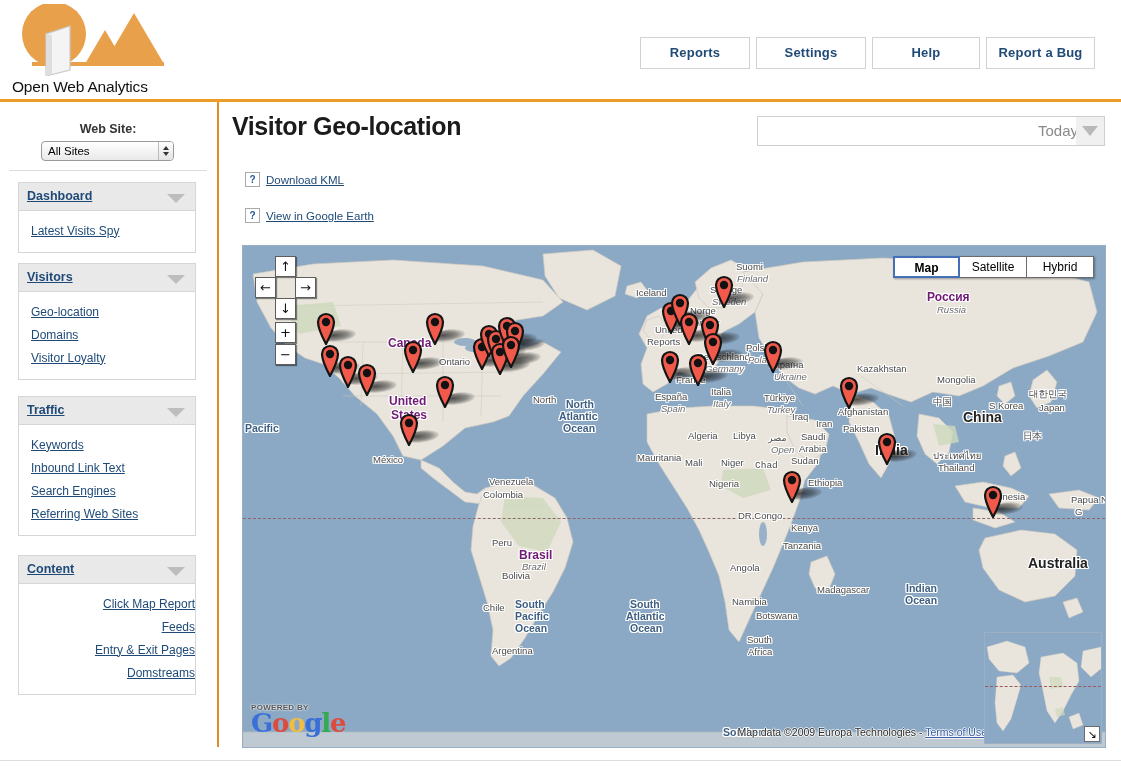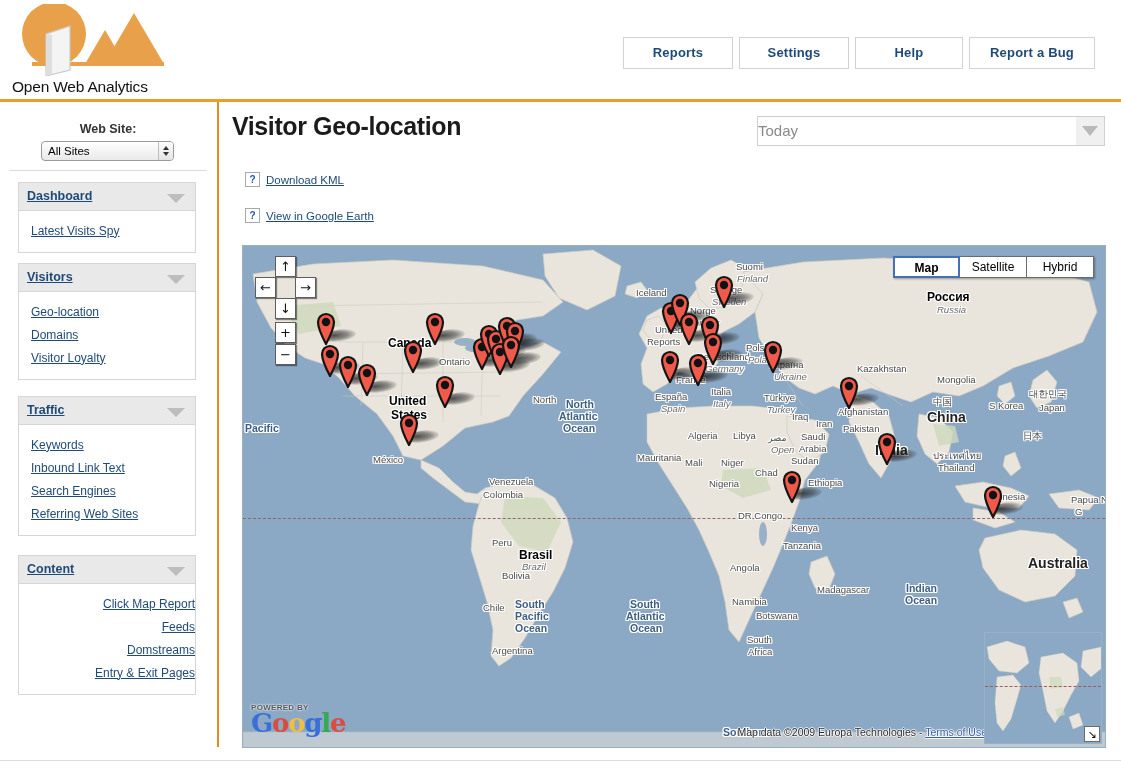--- a/index.html
+++ b/index.html
@@ -40,21 +40,21 @@
     padding: 7px 0 8px 0;
     text-align: center;
     cursor: pointer;
     margin-left: 6px;
     font-family: "Liberation Sans", sans-serif;
   }
   .topnav-btn:first-child { margin-left: 0; }
   #btn-reports { width: 110px; margin-left: 16px; }
   #btn-settings { width: 110px; }
   #btn-help { width: 108px; }
-  #btn-bug { width: 126px; text-align: center; }
+  #btn-bug { width: 109px; text-align: center; }
 
   #orange-rule {
     position: absolute; left: 0; top: 99px;
     width: 1121px; height: 3px;
     background: #ed9c28;
   }
 
   
   #sidebar {
     position: absolute; left: 0; top: 102px;
@@ -164,21 +164,21 @@
   #date-select {
     position: absolute; left: 529px; top: 14px;
     width: 348px; height: 30px;
     border: 1px solid #cfcfcf;
     background: #ffffff;
     cursor: pointer;
   }
   #date-select-value {
     position: absolute; left: 0; top: 0;
     width: 320px; height: 28px; line-height: 28px;
-    text-align: left;
+    text-align: right;
     font-size: 15px; color: #8a8a8a;
   }
   #date-select-arrow {
     position: absolute; right: 0; top: 0;
     width: 28px; height: 28px;
     background: #f0f0f0;
     display: flex; align-items: center; justify-content: center;
     cursor: pointer;
   }
   #date-select-arrow i {
@@ -220,21 +220,21 @@
 
   .map-label {
     position: absolute;
     font-family: "Liberation Sans", sans-serif;
     color: #3c3c3c;
     white-space: nowrap;
     text-shadow: 1px 0 0 #fff, -1px 0 0 #fff, 0 1px 0 #fff, 0 -1px 0 #fff,
                  1px 1px 0 #fff, -1px -1px 0 #fff, 1px -1px 0 #fff, -1px 1px 0 #fff;
     pointer-events: none;
   }
-  .lbl-country { font-size: 12px; font-weight: bold; color: #000000; }
+  .lbl-country { font-size: 12px; font-weight: bold; color: #701a75; }
   .lbl-big { font-size: 14px; font-weight: bold; color: #222; }
   .lbl-sm { font-size: 9.5px; color: #4a4a4a; }
   .lbl-it { font-size: 9.5px; font-style: italic; color: #6a6a6a; }
   .lbl-ocean { font-size: 10.5px; font-weight: bold; color: #3e5f82; text-align: center; }
 
   
   .marker {
     position: absolute;
     width: 22px; height: 34px;
     pointer-events: auto; cursor: pointer;
@@ -411,22 +411,22 @@
 </div>
 
 <div class="side-group" style="top:555px;text-align:right;">
   <div class="side-head">
     <div class="side-head-label">Content</div>
     <div class="side-caret"></div>
   </div>
   <div class="side-body">
     <span class="side-link">Click Map Report</span>
     <span class="side-link">Feeds</span>
+    <span class="side-link">Entry &amp; Exit Pages</span>
     <span class="side-link">Domstreams</span>
-    <span class="side-link">Entry &amp; Exit Pages</span>
   </div>
 </div>
 
 <div id="vrule"></div>
 
 <div id="content">
 
   <div id="page-title">Visitor Geo-location</div>
 
   <div id="date-select">
@@ -581,21 +581,21 @@
         <div class="map-label lbl-it" style="left: 418px; top: 157px;">Spain</div>
         <div class="map-label lbl-sm" style="left: 527px; top: 113px;">Україна</div>
         <div class="map-label lbl-it" style="left: 531px; top: 125px;">Ukraine</div>
         <div class="map-label lbl-sm" style="left: 521px; top: 146px;">Türkiye</div>
         <div class="map-label lbl-it" style="left: 524px; top: 158px;">Turkey</div>
         <div class="map-label lbl-country" style="left: 684px; top: 44px;">Россия</div>
         <div class="map-label lbl-it" style="left: 694px; top: 58px;">Russia</div>
         <div class="map-label lbl-sm" style="left: 614px; top: 117px;">Kazakhstan</div>
         <div class="map-label lbl-sm" style="left: 694px; top: 128px; text-align: center;">Mongolia</div>
         <div class="map-label lbl-sm" style="left: 690px; top: 150px;">中国</div>
-        <div class="map-label lbl-big" style="left: 684px; top: 163px;">China</div>
+        <div class="map-label lbl-big" style="left: 720px; top: 163px;">China</div>
         <div class="map-label lbl-sm" style="left: 745px; top: 142px; margin-left: 41px;">대한민국</div>
         <div class="map-label lbl-sm" style="left: 746px; top: 154px;">S Korea</div>
         <div class="map-label lbl-sm" style="left: 780px; top: 143px; margin-top: 41px;">日本</div>
         <div class="map-label lbl-sm" style="left: 796px; top: 156px;">Japan</div>
         <div class="map-label lbl-sm" style="left: 595px; top: 160px;">Afghanistan</div>
         <div class="map-label lbl-sm" style="left: 600px; top: 177px;">Pakistan</div>
         <div class="map-label lbl-big" style="left: 632px; top: 196px;">India</div>
         <div class="map-label lbl-sm" style="left: 690px; top: 202px;">ประเทศไทย</div>
         <div class="map-label lbl-sm" style="left: 695px; top: 216px;">Thailand</div>
         <div class="map-label lbl-sm" style="left: 741px; top: 245px;">Indonesia</div>
@@ -606,21 +606,21 @@
         <div class="map-label lbl-sm" style="left: 573px; top: 172px;">Iran</div>
         <div class="map-label lbl-sm" style="left: 525px; top: 186px;">مصر</div>
         <div class="map-label lbl-it" style="left: 528px; top: 198px;">Open</div>
         <div class="map-label lbl-sm" style="left: 558px; top: 185px;">Saudi</div>
         <div class="map-label lbl-sm" style="left: 556px; top: 197px;">Arabia</div>
         <div class="map-label lbl-sm" style="left: 445px; top: 184px;">Algeria</div>
         <div class="map-label lbl-sm" style="left: 490px; top: 184px;">Libya</div>
         <div class="map-label lbl-sm" style="left: 394px; top: 206px;">Mauritania</div>
         <div class="map-label lbl-sm" style="left: 442px; top: 211px;">Mali</div>
         <div class="map-label lbl-sm" style="left: 478px; top: 211px;">Niger</div>
-        <div class="map-label lbl-sm" style="left: 512px; top: 221px;">Chad</div>
+        <div class="map-label lbl-sm" style="left: 512px; top: 214px; font-family: Liberation Mono, monospace;">Chad</div>
         <div class="map-label lbl-sm" style="left: 548px; top: 209px;">Sudan</div>
         <div class="map-label lbl-sm" style="left: 466px; top: 232px;">Nigeria</div>
         <div class="map-label lbl-sm" style="left: 565px; top: 231px;">Ethiopia</div>
         <div class="map-label lbl-sm" style="left: 495px; top: 264px;">DR Congo</div>
         <div class="map-label lbl-sm" style="left: 548px; top: 276px;">Kenya</div>
         <div class="map-label lbl-sm" style="left: 540px; top: 294px;">Tanzania</div>
         <div class="map-label lbl-sm" style="left: 487px; top: 316px;">Angola</div>
         <div class="map-label lbl-sm" style="left: 489px; top: 350px;">Namibia</div>
         <div class="map-label lbl-sm" style="left: 513px; top: 364px;">Botswana</div>
         <div class="map-label lbl-sm" style="left: 504px; top: 388px;">South</div>

